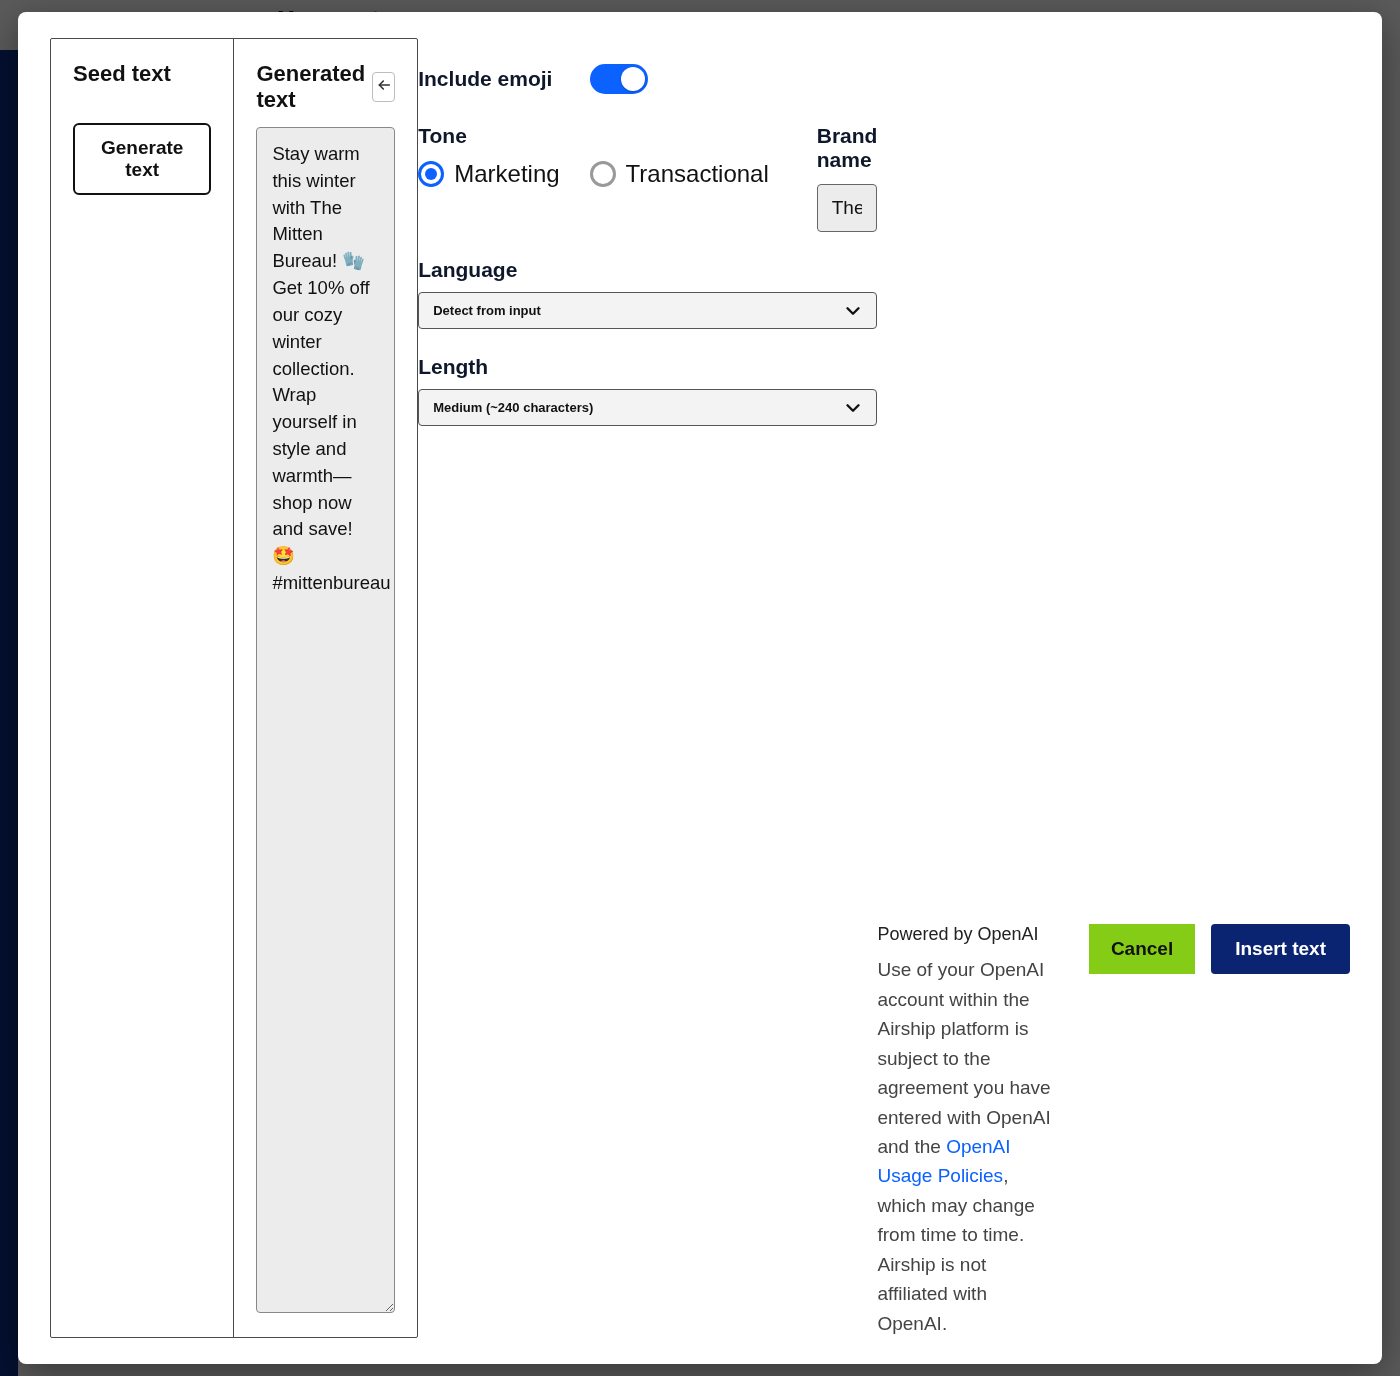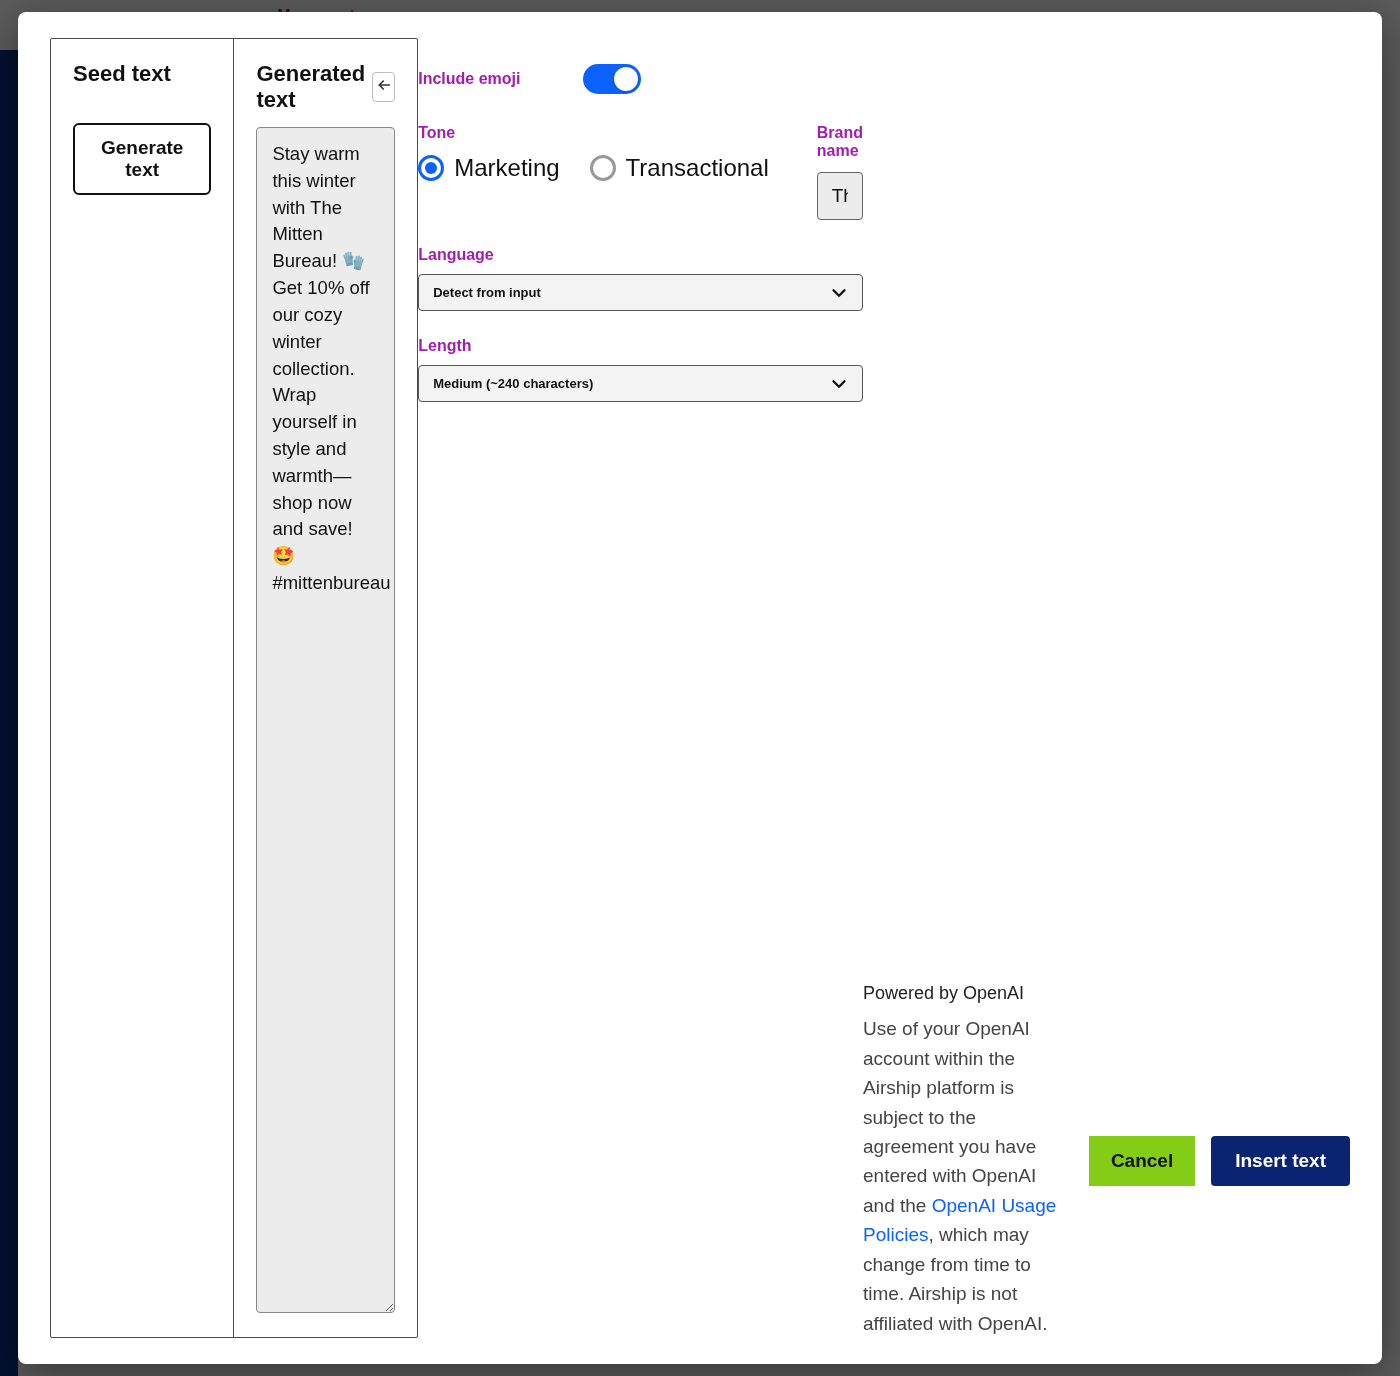--- a/index.html
+++ b/index.html
@@ -121,23 +121,23 @@
     font-size: 19px;
     font-weight: 600;
     cursor: pointer;
     color:#111;
   }
 
   .controls { margin-top: 26px; }
   .row { display:flex; gap: 48px; }
   .field { flex:1; }
   .label {
-    font-size: 16px;
+    font-size: 21px;
     font-weight: 700;
-    color:#a21caf;
+    color:#0f172a;
     margin-bottom: 12px;
     display:block;
   }
 
   
   .emoji-row{
     display:flex; align-items:center; justify-content:flex-start;
     gap: 0;
     width: 50%;
     margin-bottom: 30px;
@@ -199,21 +199,21 @@
   }
   .select .chev svg{width:22px;height:22px;}
 
   .stack > .field-block{ margin-top:26px;}
   .field-block .label{ margin-bottom:10px;}
 
   .footer{
     margin-top:auto;
     padding-top:30px;
     display:flex;
-    align-items:center;
+    align-items:flex-start;
     gap:28px;
   }
   .foot-text{ flex:1; max-width:560px;}
   .foot-text .powered{
     font-size:18px; color:#222; margin-bottom:10px;
   }
   .foot-text .legal{
     font-size:19px; color:#444; line-height:1.55;
   }
   .foot-text .legal a{ color:#0b62ff; text-decoration:none; cursor:pointer;}

